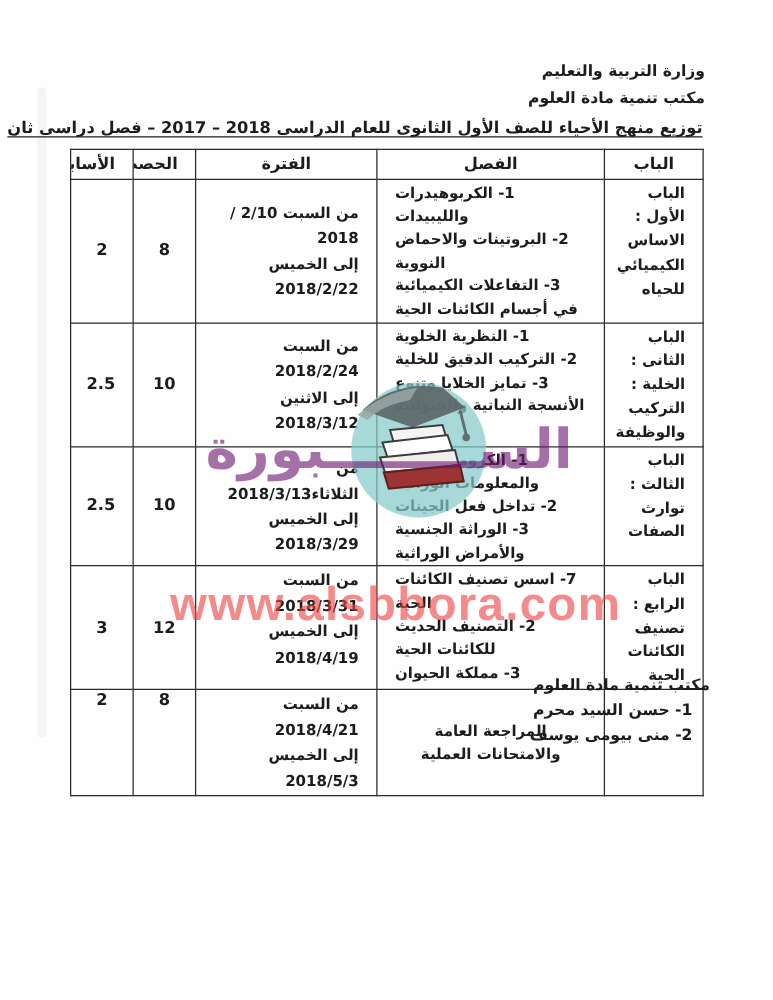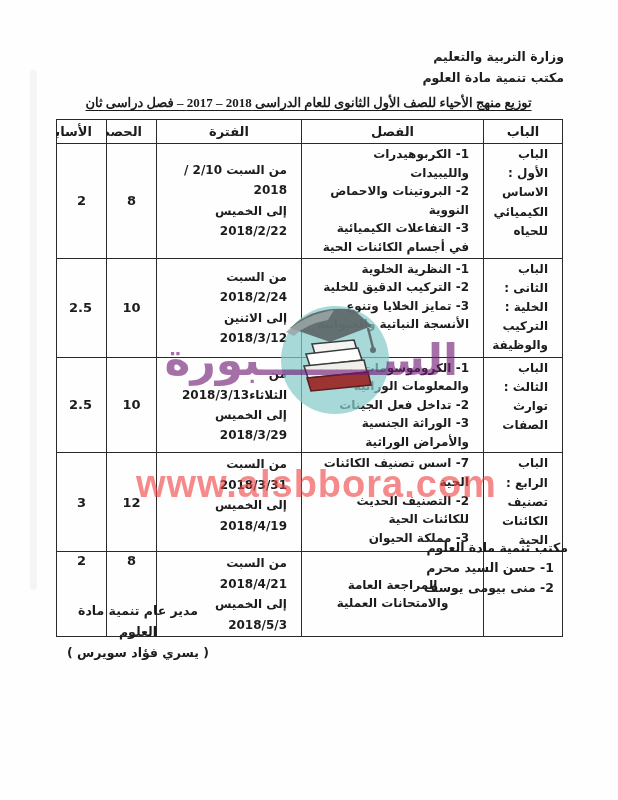--- a/index.html
+++ b/index.html
@@ -25,41 +25,40 @@
     text-align: right; font-weight: 700; font-size: 12.5px; line-height: 21px;
   }
 
   
   .doc-title {
     position: absolute; top: 95px; right: 56px; width: 507px;
     text-align: center; font-weight: 700; font-size: 13px;
     text-decoration: underline;
     text-underline-offset: 3px;
     white-space: nowrap;
-    font-family: Liberation Serif, serif;
   }
 
   
   table.dist {
     position: absolute; top: 119px; right: 55px;
     width: 506px; border-collapse: collapse; table-layout: fixed;
     font-size: 12px; font-weight: 700; color: #1c1c1c;
     background: transparent;
   }
   table.dist th, table.dist td {
     border: 1.4px solid #2a2a2a;
     padding: 1px 14px;
     overflow: hidden;
   }
   table.dist th {
     height: 24px; font-size: 13px; text-align: center; vertical-align: middle;
     font-weight: 700;
   }
   td.c-chapter { text-align: right; vertical-align: top; white-space: pre-line; line-height: 1.6; padding-top: 3px; }
-  td.c-section { text-align: right; vertical-align: top; padding-top: 3px; }
+  td.c-section { text-align: left; vertical-align: top; padding-top: 3px; }
   td.c-section .sec-item { line-height: 1.55; }
   td.c-period  { text-align: right; white-space: pre-line; line-height: 1.7; }
   td.c-num     { text-align: center; font-size: 13px; }
   .v-mid { vertical-align: middle; }
   .v-top { vertical-align: top; padding-top: 4px; }
   td.sec-single { text-align: center; vertical-align: middle; }
 
   
   .office-block {
     position: absolute; top: 538px; right: 50px;
@@ -209,16 +208,14 @@
   <div class="wm wm-arabic">الســــــــبورة</div>
   <div class="wm wm-site">www.alsbbora.com</div>
 
   <div class="office-block">
     <div>مكتب تنمية مادة العلوم</div>
     <div class="member">1- حسن السيد محرم</div>
     <div class="member">2- منى بيومى يوسف</div>
   </div>
 
   <div class="director-block">
-    <div>مدير عام تنمية مادة العلوم</div>
-    <div>( يسري فؤاد سويرس )</div>
   </div>
 </div>
 
 </body></html>

